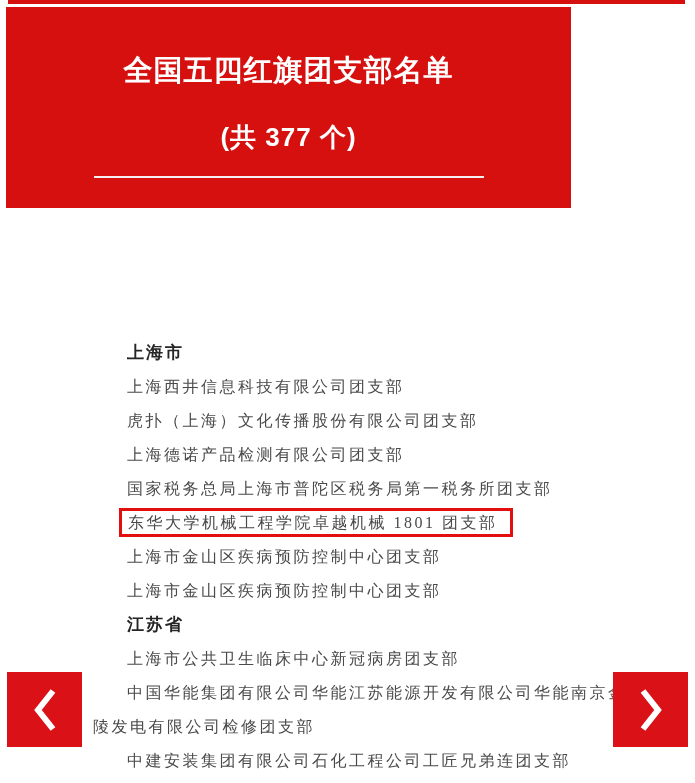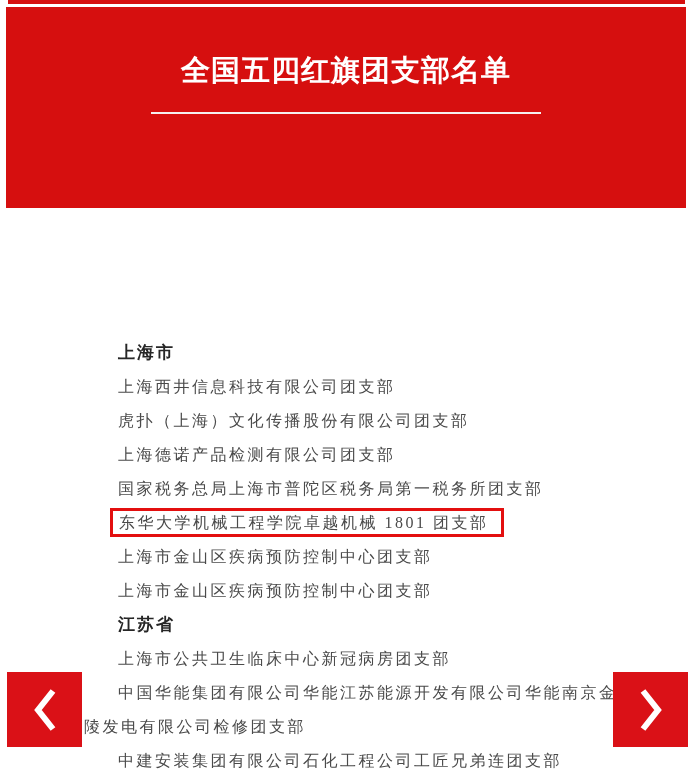--- a/index.html
+++ b/index.html
@@ -13,21 +13,21 @@
   .stage { position: relative; width: 695px; height: 783px; background: #ffffff; }
 
   
   .top-strip {
     position: absolute; left: 8px; top: 0; width: 677px; height: 4px;
     background: #d60f0f;
   }
 
   
   .banner {
-    position: absolute; left: 6px; top: 7px; width: 680px; height: 201px;
+    position: absolute; left: 6px; top: 7px; width: 565px; height: 201px;
     background: #d60f0f;
     color: #ffffff;
     text-align: center;
   }
   .banner-title {
     padding-top: 44px;
     font-size: 29px;
     font-weight: bold;
     letter-spacing: 1px;
   }
@@ -43,21 +43,21 @@
     background: #f6efef;
   }
   .banner-hint {
     margin-top: 11px;
     font-size: 19px;
     letter-spacing: 1px;
   }
 
   
   .list {
-    position: absolute; left: 84px; top: 336px; width: 548px;
+    position: absolute; left: 93px; top: 336px; width: 548px;
     font-family: "Liberation Serif", "DejaVu Serif", serif;
     font-size: 16px;
     letter-spacing: 2.5px;
     line-height: 34px;
     color: #4a4a4a;
   }
   .list p { margin: 0; text-indent: 34px; }
   .section-header {
     font-family: "Liberation Sans", sans-serif;
     font-weight: bold;
@@ -88,20 +88,21 @@
 </style>
 </head>
 <body>
 
 <div class="stage">
 
   <div class="top-strip"></div>
 
   <div class="banner">
     <div class="banner-title">全国五四红旗团支部名单</div>
+    <div class="banner-count">(共 377 个)</div>
     <div class="banner-divider"></div>
   </div>
 
   <div class="list" id="branch-list">
       <p class="section-header">上海市</p>
       <p class="list-item">上海西井信息科技有限公司团支部</p>
       <p class="list-item">虎扑（上海）文化传播股份有限公司团支部</p>
       <p class="list-item">上海德诺产品检测有限公司团支部</p>
       <p class="list-item">国家税务总局上海市普陀区税务局第一税务所团支部</p>
       <p class="list-item"><span class="highlight-box">东华大学机械工程学院卓越机械 1801 团支部</span></p>

